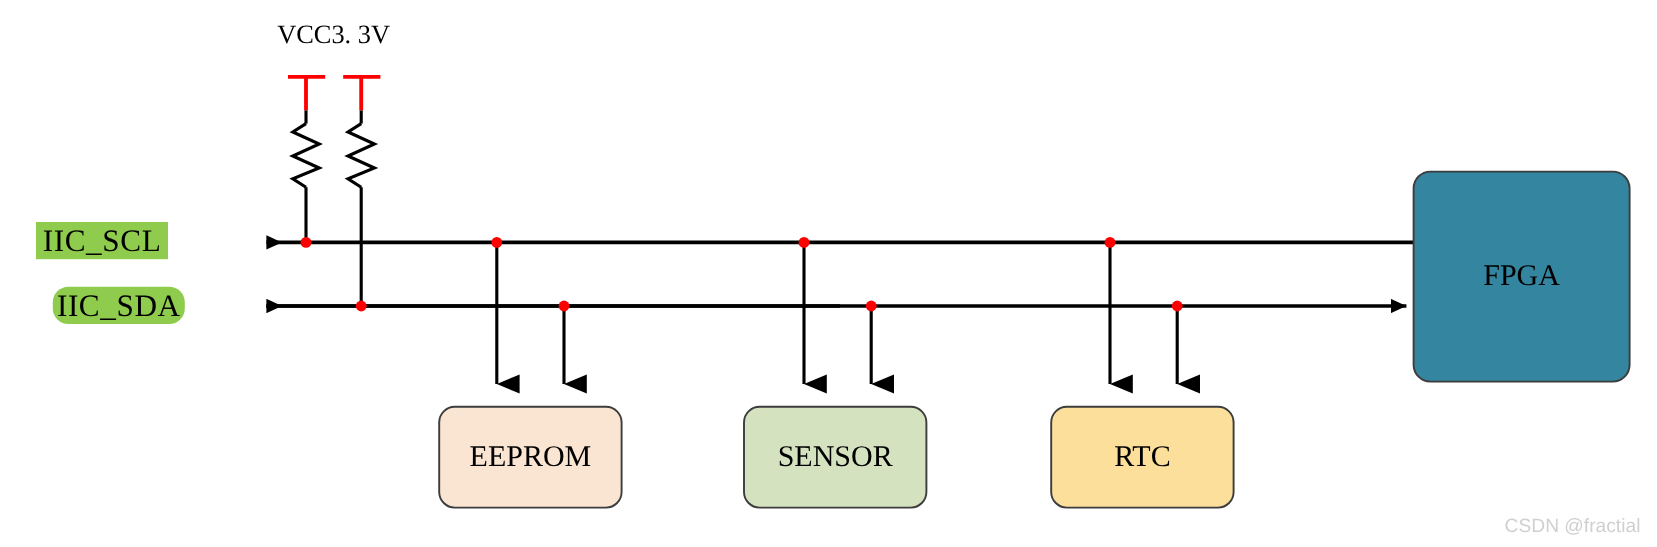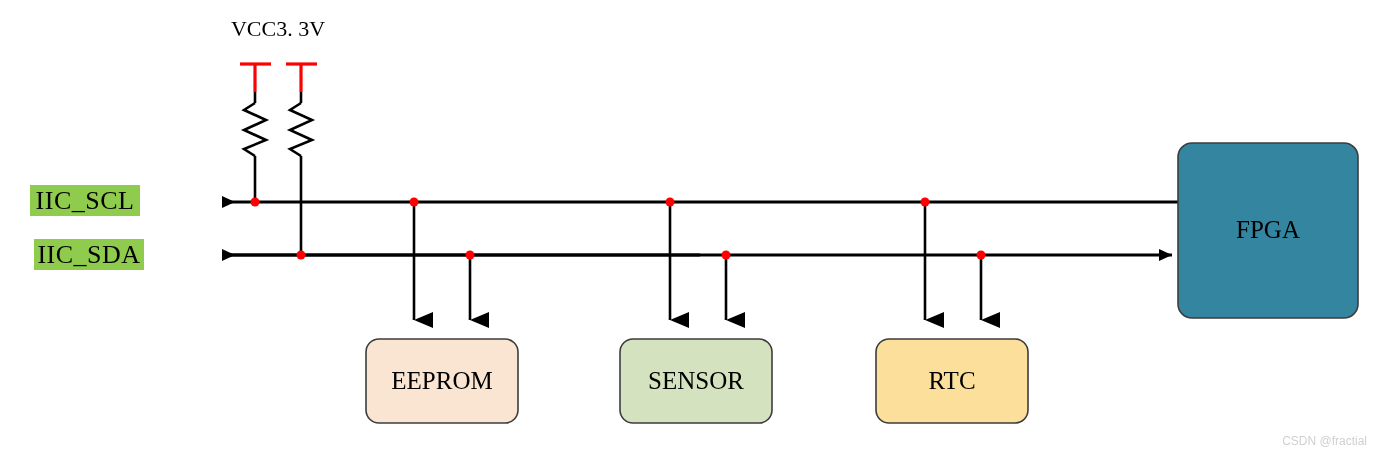--- a/index.html
+++ b/index.html
@@ -48,21 +48,21 @@
     font-size: 22px;
     fill: #000000;
     text-anchor: middle;
   }
   .watermark {
     position: absolute;
     right: 14px;
     bottom: 8px;
     color: #d0d0d0;
     font-family: "Liberation Sans", "DejaVu Sans", sans-serif;
-    font-size: 12px;
+    font-size: 16px;
     white-space: nowrap;
     user-select: none;
   }
   .wire { stroke: #000000; stroke-width: 3; fill: none; }
   .wire-thin { stroke: #000000; stroke-width: 2.6; fill: none; }
   .rail { stroke: #ff0000; stroke-width: 3.2; fill: none; }
   .junction { fill: #ff0000; }
   .blk { stroke: #3d3d3d; stroke-width: 1.6; }
 </style>
 </head>
@@ -156,19 +156,19 @@
       <text class="block-text" x="952" y="383">RTC</text>
     </g>
 
     <text class="vcc-text" x="278" y="36">VCC3. 3V</text>
 
   </svg>
 
   <div class="signal-label" style="left:30px; top:185px; width:110px; height:31px;">
     <span>IIC_SCL</span>
   </div>
-  <div class="signal-label" style="left:34px; top:239px; width:110px; height:31px;">
+  <div class="signal-label" style="left:44px; top:239px; width:110px; height:31px;border-radius:13px;">
     <span>IIC_SDA</span>
   </div>
 
   <div class="watermark">CSDN @fractial</div>
 
 </div>
 
 </body></html>

